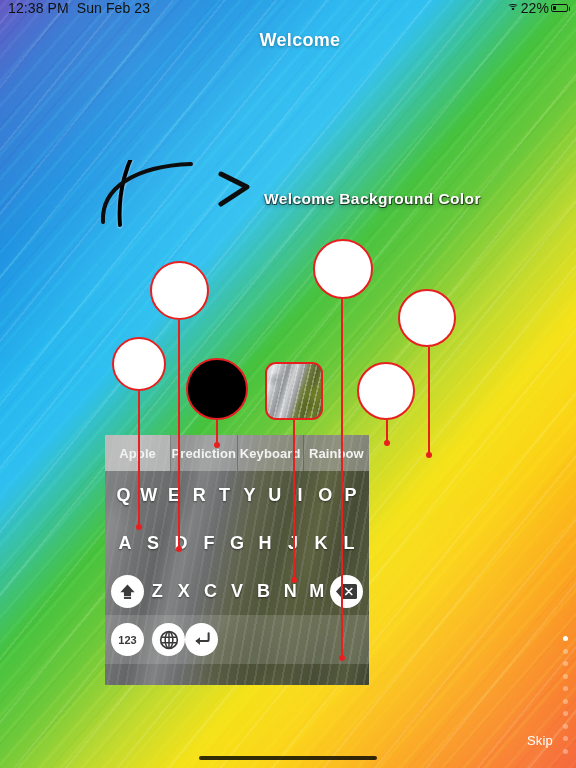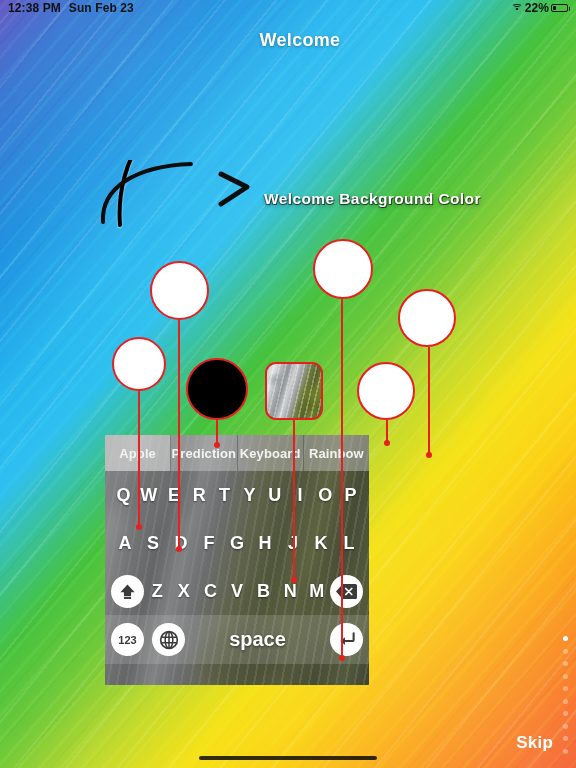--- a/index.html
+++ b/index.html
@@ -43,21 +43,21 @@
   }
   .wash {
     background:radial-gradient(ellipse 70% 50% at 30% 20%, rgba(255,255,255,.10), rgba(255,255,255,0) 60%),
                radial-gradient(ellipse 60% 45% at 80% 85%, rgba(255,255,255,.12), rgba(255,255,255,0) 60%);
   }
 
   
   #statusbar {
     position:absolute; top:0; left:0; width:576px; height:16px;
     display:flex; align-items:center; z-index:40;
-    font-size:12px; font-weight:bold; color:#111;
+    font-size:14px; font-weight:normal; color:#111;
     letter-spacing:.1px;
   }
   #sb-left { padding-left:8px; display:flex; gap:8px; }
   #sb-right { margin-left:auto; padding-right:8px; display:flex; align-items:center; gap:2px; }
   .wifi { display:inline-block; width:11px; height:9px; position:relative; }
   .wifi i { position:absolute; left:50%; border:1.2px solid #111; border-bottom:none;
             border-left-color:transparent; border-right-color:transparent;
             border-radius:50% 50% 0 0; transform:translateX(-50%); }
   .wifi i:nth-child(1){ width:11px; height:5px; top:0; }
   .wifi i:nth-child(2){ width:7px; height:3.5px; top:2px; }
@@ -172,21 +172,21 @@
   #dots {
     position:absolute; right:8px; top:636px; z-index:35;
     display:flex; flex-direction:column; gap:7.5px; align-items:center;
   }
   #dots .dot { width:5px; height:5px; border-radius:50%; background:rgba(255,255,255,.35); }
   #dots .dot.on { background:#fff; }
 
   
   #skip {
     position:absolute; right:23px; top:733px; z-index:35;
-    color:#fff; font-size:17px; font-weight:bold; letter-spacing:.2px;
+    color:#fff; font-size:13px; font-weight:normal; letter-spacing:.2px;
   }
   #home-indicator {
     position:absolute; left:50%; transform:translateX(-50%);
     bottom:8px; width:178px; height:4px; border-radius:3px;
     background:rgba(0,0,0,.8); z-index:36;
   }
 </style>
 </head>
 <body>
 
@@ -304,21 +304,20 @@
     <div class="krow" id="row4">
       <div class="circle-key">123</div>
       <div style="width:8px"></div>
       <div class="circle-key">
         <svg width="20" height="20" viewBox="0 0 24 24" aria-hidden="true">
           <circle cx="12" cy="12" r="10" fill="none" stroke="#3a3a3a" stroke-width="2"></circle>
           <ellipse cx="12" cy="12" rx="4.6" ry="10" fill="none" stroke="#3a3a3a" stroke-width="1.8"></ellipse>
           <path d="M2.3 8.7 H21.7 M2.3 15.3 H21.7 M12 2 V22" stroke="#3a3a3a" stroke-width="1.8"></path>
         </svg>
       </div>
-      <div id="space-label">space</div>
       <div class="circle-key">
         <svg width="19" height="19" viewBox="0 0 24 24" aria-hidden="true">
           <path d="M21 4 V12 A2 2 0 0 1 19 14 H6" fill="none" stroke="#3a3a3a" stroke-width="2.6" stroke-linecap="round" stroke-linejoin="round"></path>
           <path d="M10 9 L4.5 14 L10 19 Z" fill="#3a3a3a"></path>
         </svg>
       </div>
     </div>
   </div>
 </div>
 

